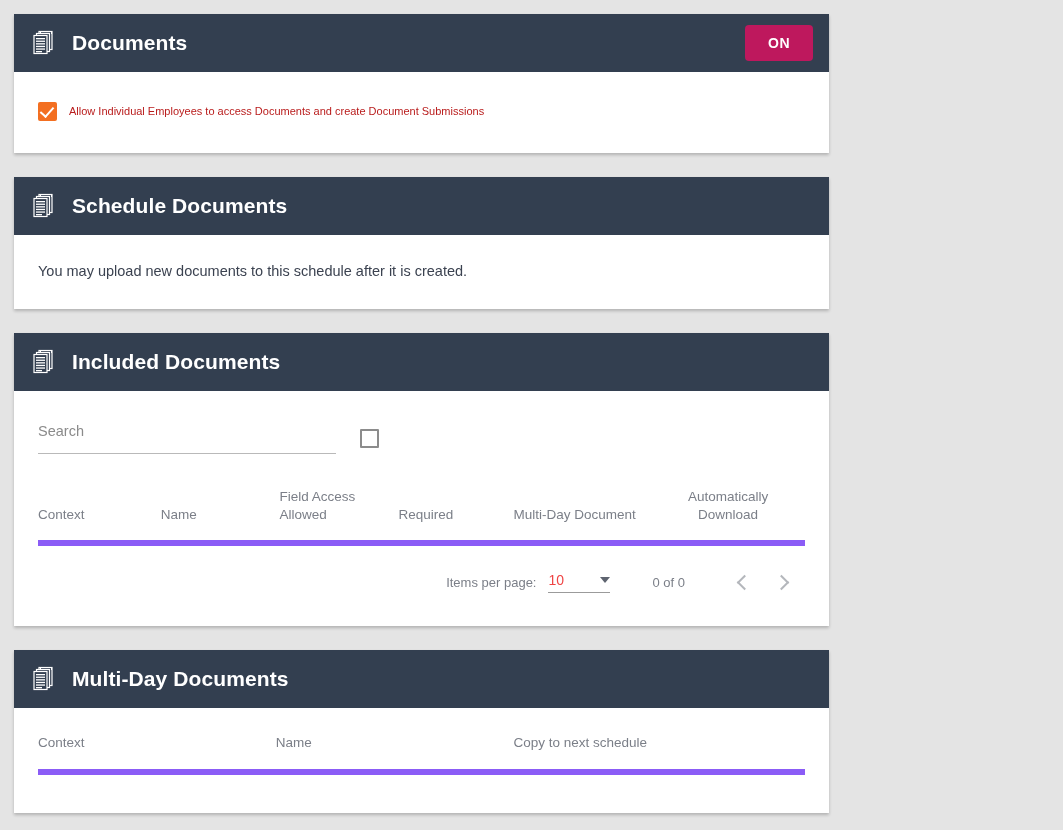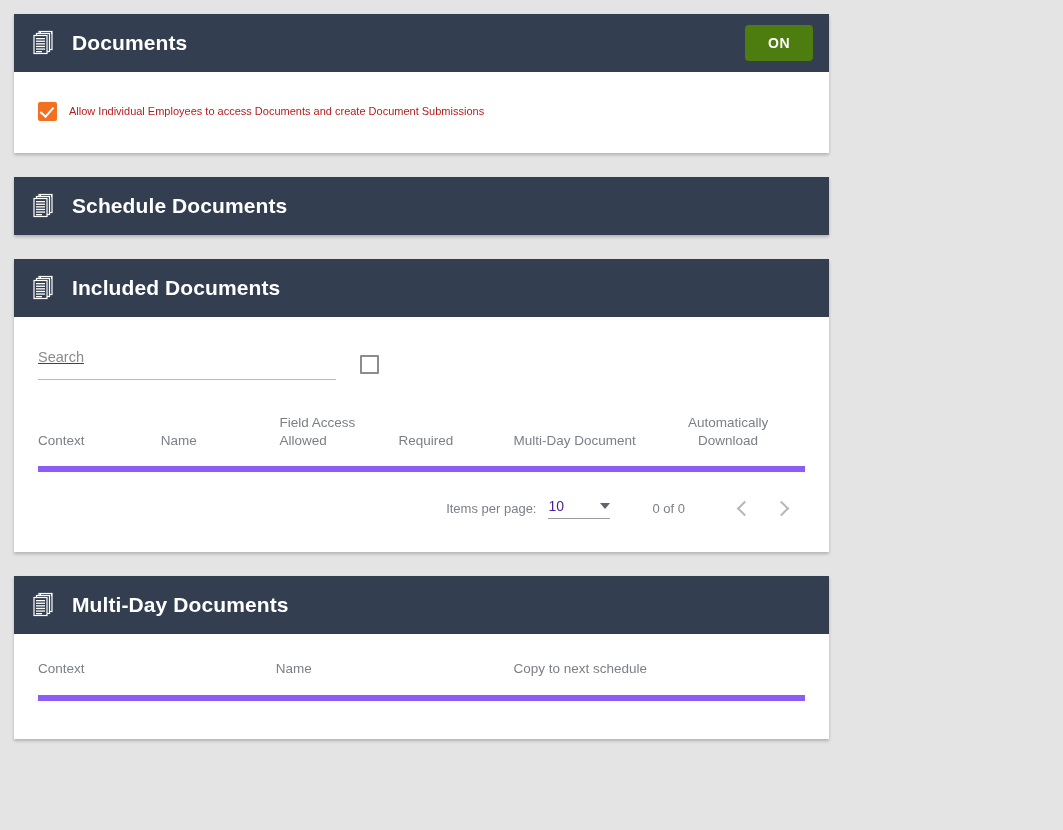--- a/index.html
+++ b/index.html
@@ -44,21 +44,21 @@
     display: block;
   }
   .card-title {
     color: #ffffff;
     font-size: 21px;
     font-weight: bold;
     letter-spacing: 0.1px;
     white-space: nowrap;
   }
   .toggle-btn {
-    background: #4d7c0f;
+    background: #be185d;
     color: #ffffff;
     border: none;
     border-radius: 4px;
     font-family: "Liberation Sans", sans-serif;
     font-size: 14px;
     font-weight: bold;
     letter-spacing: 0.6px;
     width: 68px;
     height: 36px;
     cursor: pointer;
@@ -129,21 +129,20 @@
   .search-input {
     border: none;
     outline: none;
     width: 100%;
     font-family: "Liberation Sans", sans-serif;
     font-size: 14.5px;
     color: #3b4250;
     padding: 4px 0 14px 0;
     border-bottom: 1px solid #b9b9b9;
     background: transparent;
-    text-decoration: underline;
   }
   .search-input::placeholder { color: #8b8b8b; }
   .filter-chk {
     display: flex;
     align-items: center;
     margin-left: 24px;
     margin-top: 12px;
   }
   .filter-chk .chk-box { margin-right: 11px; }
   .filter-chk-label {
@@ -179,21 +178,21 @@
   .pg-label { margin-right: 12px; }
   .pg-select {
     display: flex;
     align-items: center;
     border-bottom: 1px solid #9b9b9b;
     padding: 0 0 4px 0;
     width: 62px;
     justify-content: space-between;
     cursor: pointer;
   }
-  .pg-select .val { color: #4c1d95; font-size: 14px; }
+  .pg-select .val { color: #ef4444; font-size: 14px; }
   .caret {
     width: 0; height: 0;
     border-left: 5px solid transparent;
     border-right: 5px solid transparent;
     border-top: 6px solid #5e6470;
     margin-left: 6px;
   }
   .pg-range { margin-left: 42px; color: #7b7f88; font-size: 13px; }
   .pg-arrows { display: flex; align-items: center; margin-left: 38px; }
   .pg-arrow {
@@ -261,20 +260,23 @@
             <rect x="4" y="10.6" width="9" height="1.3"></rect>
             <rect x="4" y="13.2" width="9" height="1.3"></rect>
             <rect x="4" y="15.8" width="9" height="1.3"></rect>
             <rect x="4" y="18.4" width="9" height="1.3"></rect>
             <rect x="4" y="21" width="6" height="1.3"></rect>
           </g>
         </svg>
         <span class="card-title">Schedule Documents</span>
       </div>
     </div>
+    <div class="card-body body-schedule">
+      <div class="plain-text">You may upload new documents to this schedule after it is created.</div>
+    </div>
   </section>
 
   <section class="card">
     <div class="card-header">
       <div class="title-wrap">
         <svg class="doc-icon" viewBox="0 0 24 26">
           <path d="M8 1 h12 v3 h-1 V2 H9 v2 H8 z" fill="#ffffff"></path>
           <rect x="7" y="1.5" width="13" height="18" fill="none" stroke="#ffffff" stroke-width="1.2"></rect>
           <rect x="4.5" y="3.5" width="13" height="18" fill="#333f50" stroke="#ffffff" stroke-width="1.2"></rect>
           <rect x="2" y="5.5" width="13" height="18" fill="#333f50" stroke="#ffffff" stroke-width="1.2"></rect>

